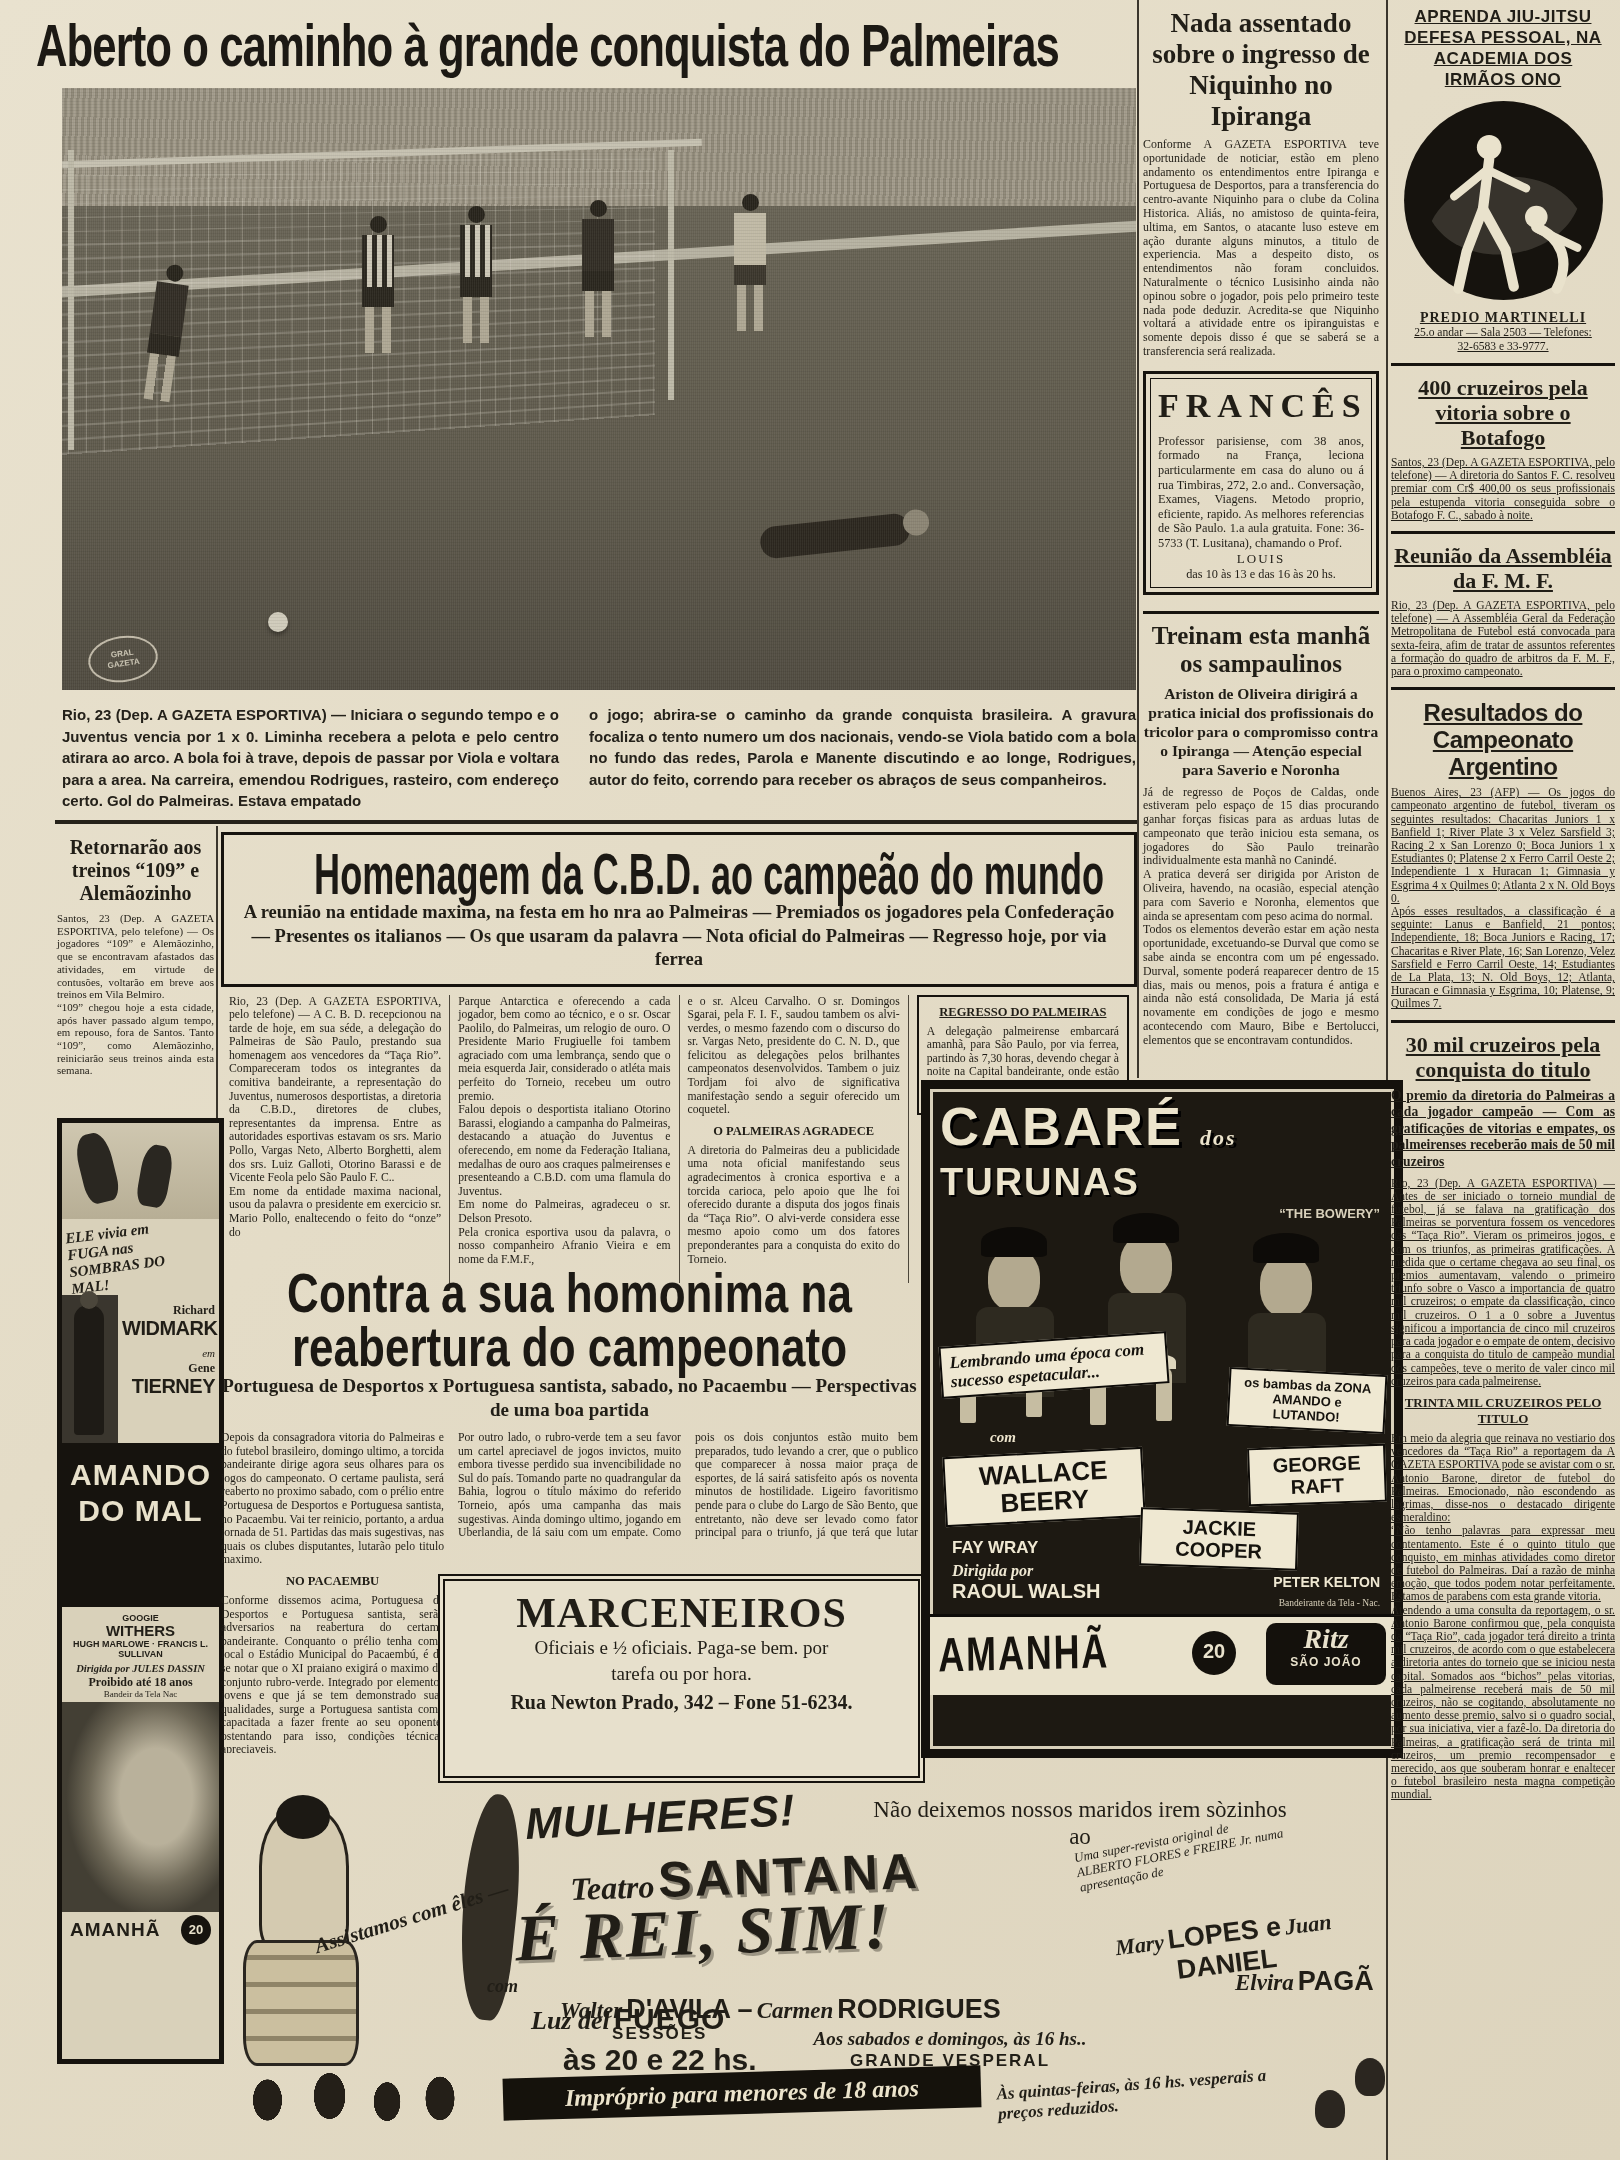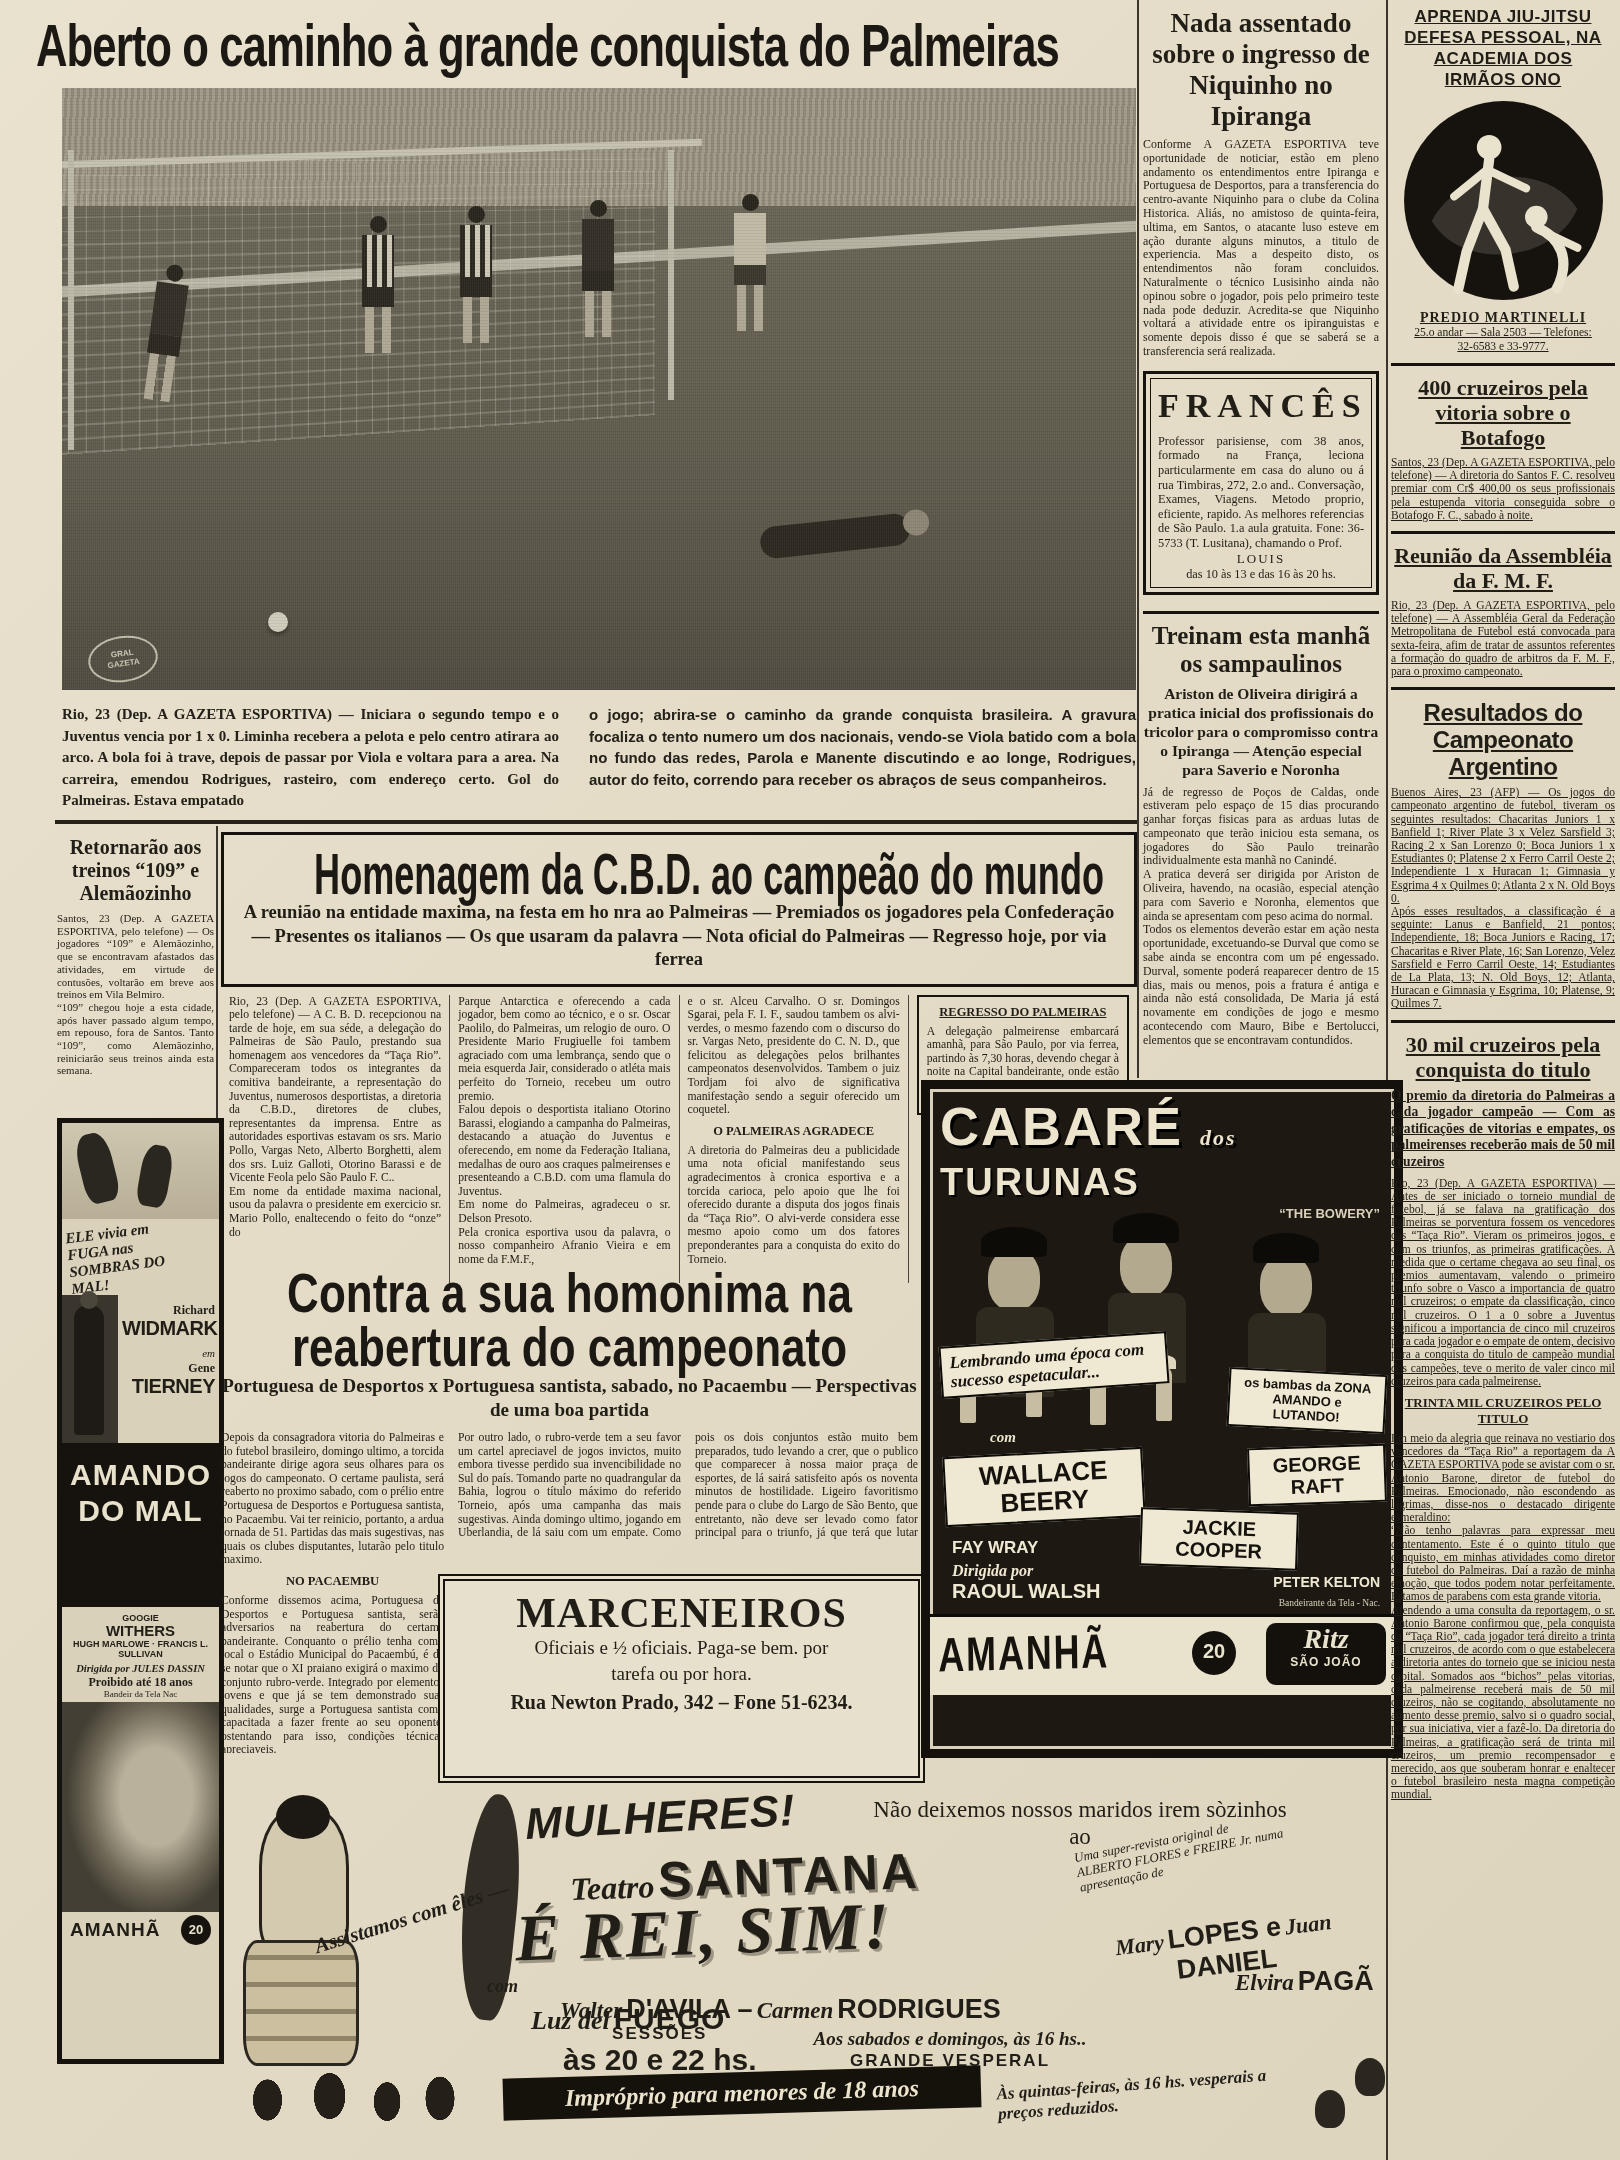--- a/index.html
+++ b/index.html
@@ -47,21 +47,21 @@
     transform:rotate(-6deg);}
   .keeper::after{content:"";position:absolute;right:-20px;top:-2px;width:26px;height:26px;border-radius:50%;background:#8f8a7b;}
   .ball{position:absolute;left:206px;top:524px;width:20px;height:20px;border-radius:50%;background:#dbd8ca;box-shadow:0 3px 4px rgba(0,0,0,.4);}
   .stamp{position:absolute;left:26px;top:548px;width:66px;height:42px;border:2px solid rgba(224,219,202,.85);
     border-radius:50%;color:rgba(230,225,208,.9);font:700 8px/10px "Liberation Sans",sans-serif;
     display:flex;flex-direction:column;align-items:center;justify-content:center;transform:rotate(-8deg);}
 
   
   #caption{left:62px;top:704px;width:1074px;display:flex;gap:30px;
     font:700 15px/21.5px "Liberation Sans",sans-serif;color:#24211a;}
-  #caption .c-left{width:497px;font-family:Liberation Serif, serif;}
+  #caption .c-left{width:497px;}
   #caption .c-right{width:547px;}
 
   
   #retornarao{left:57px;top:836px;width:157px;}
   #retornarao .hd{font:700 20px/23px "Liberation Serif",serif;text-align:center;margin-bottom:7px;}
   .small-body{font:400 10.9px/12.7px "Liberation Serif",serif;text-align:justify;}
 
   #sombras{left:57px;top:1118px;width:157px;height:936px;border:5px solid #16130e;background:#d9d1ba;overflow:hidden;}
   .smb-art{position:relative;height:96px;background:linear-gradient(#cfc7b0,#b7ae95);}
   .smb-fig{position:absolute;background:#2a2721;border-radius:40% 40% 30% 30%;}

